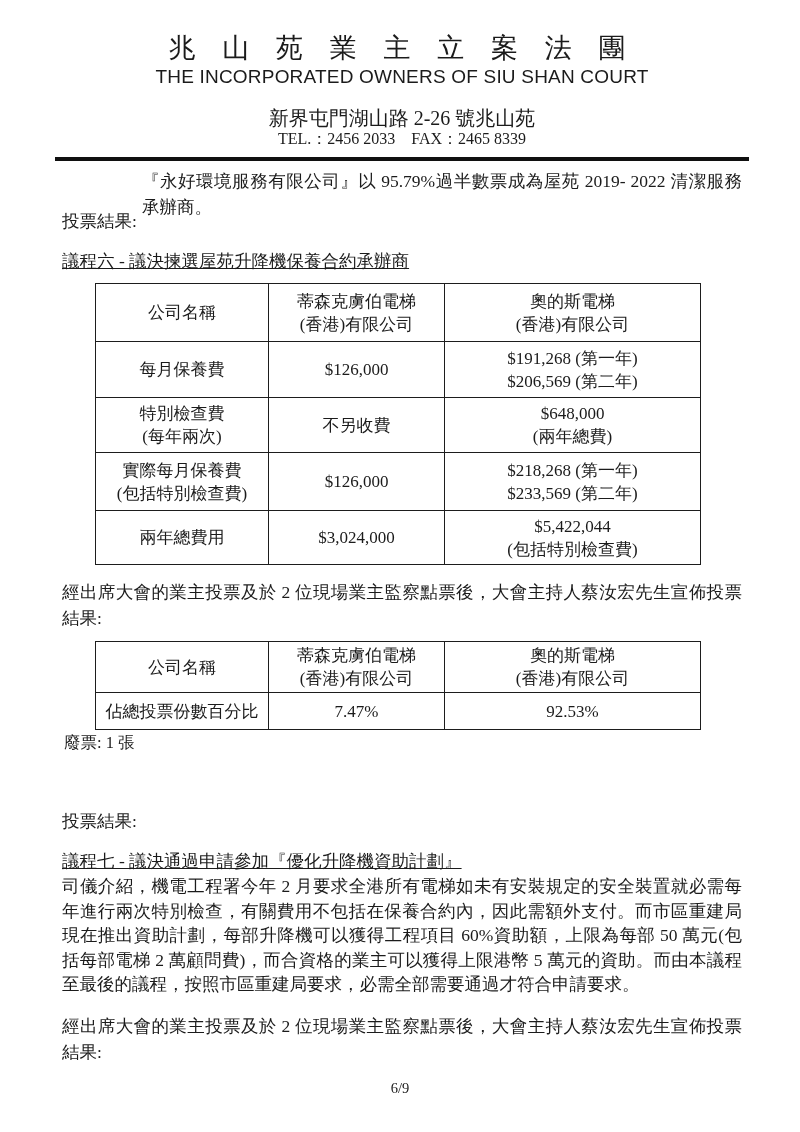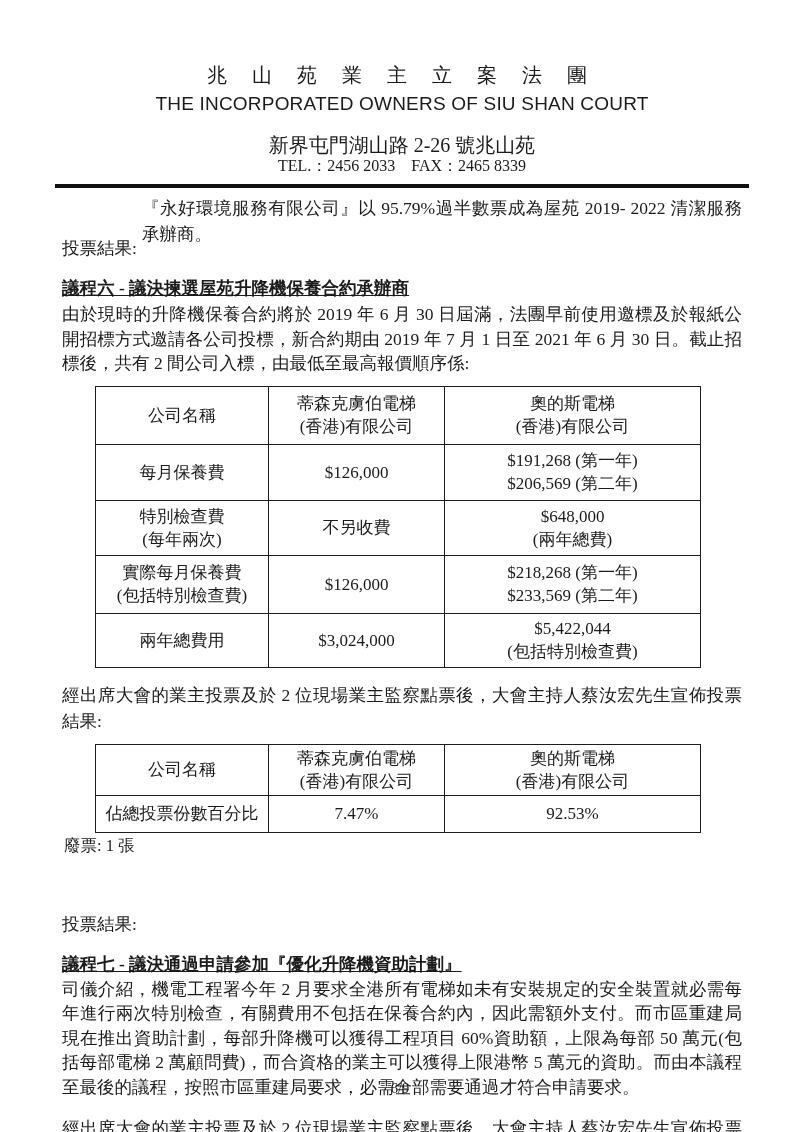--- a/index.html
+++ b/index.html
@@ -4,31 +4,31 @@
 <style>
   html,body{margin:0;padding:0;}
   body{
     width:800px;height:1132px;overflow:hidden;background:#ffffff;
     font-family:"Liberation Serif","DejaVu Serif",serif;color:#1b1b1b;
     position:relative;
   }
   .page{box-sizing:border-box;padding:34px 58px 0 62px;}
   
   .doc-header{text-align:center;}
-  .title-zh{font-size:20px;letter-spacing:10px;line-height:28px;margin-top:27px;}
+  .title-zh{font-size:27px;letter-spacing:10px;line-height:28px;}
   .title-en{font-family:"Liberation Sans","DejaVu Sans",sans-serif;font-size:19px;line-height:22px;margin-top:4px;letter-spacing:0.2px;}
   .addr{font-size:20px;line-height:18px;margin-top:21px;}
   .tel{font-size:16px;line-height:18px;margin-top:3px;}
   .rule{border:none;border-top:4px solid #101010;margin:9px -7px 7px -7px;}
   
   .para{font-size:17.5px;line-height:26px;text-align:justify;}
   .hang{display:flex;margin-top:5px;}
   .hang .lbl{flex:0 0 80px;white-space:nowrap;margin-top:40px;}
   .hang .txt{flex:1;}
-  .agenda-heading{font-size:17.5px;font-weight:bold;text-decoration:underline;line-height:24px;margin-top:15px;}
+  .agenda-heading{font-size:17.5px;font-weight:normal;text-decoration:underline;line-height:24px;margin-top:15px;}
   .intro{margin-top:2px;line-height:24.5px;}
   .vote-intro{margin-top:14px;line-height:26px;}
   
   table.t{border-collapse:collapse;margin:10px 0 0 33px;table-layout:fixed;}
   table.t td{
     border:1.7px solid #1d1d1d;text-align:center;vertical-align:middle;
     font-size:17px;line-height:23px;white-space:pre-line;padding:2px 4px;
   }
   col.c1{width:173px;}col.c2{width:176px;}col.c3{width:256px;}
   tr.h58{height:58px;}tr.h56{height:56px;}tr.h55{height:55px;}tr.h54{height:54px;}
@@ -56,21 +56,20 @@
 
   <hr class="rule">
 
   <div class="para hang">
     <span class="lbl">投票結果:</span>
     <span class="txt">『永好環境服務有限公司』以 95.79%過半數票成為屋苑 2019- 2022 清潔服務承辦商。</span>
   </div>
 
   <div class="agenda-heading">議程六 - 議決揀選屋苑升降機保養合約承辦商</div>
 
-  <div class="para intro">由於現時的升降機保養合約將於 2019 年 6 月 30 日屆滿，法團早前使用邀標及於報紙公開招標方式邀請各公司投標，新合約期由 2019 年 7 月 1 日至 2021 年 6 月 30 日。截止招標後，共有 2 間公司入標，由最低至最高報價順序係:</div>
 
   <table class="t">
     <colgroup>
         <col class="c1">
         <col class="c2">
         <col class="c3">
       </colgroup>
     <tbody>
       <tr class="h58">
         <td>公司名稱</td>

